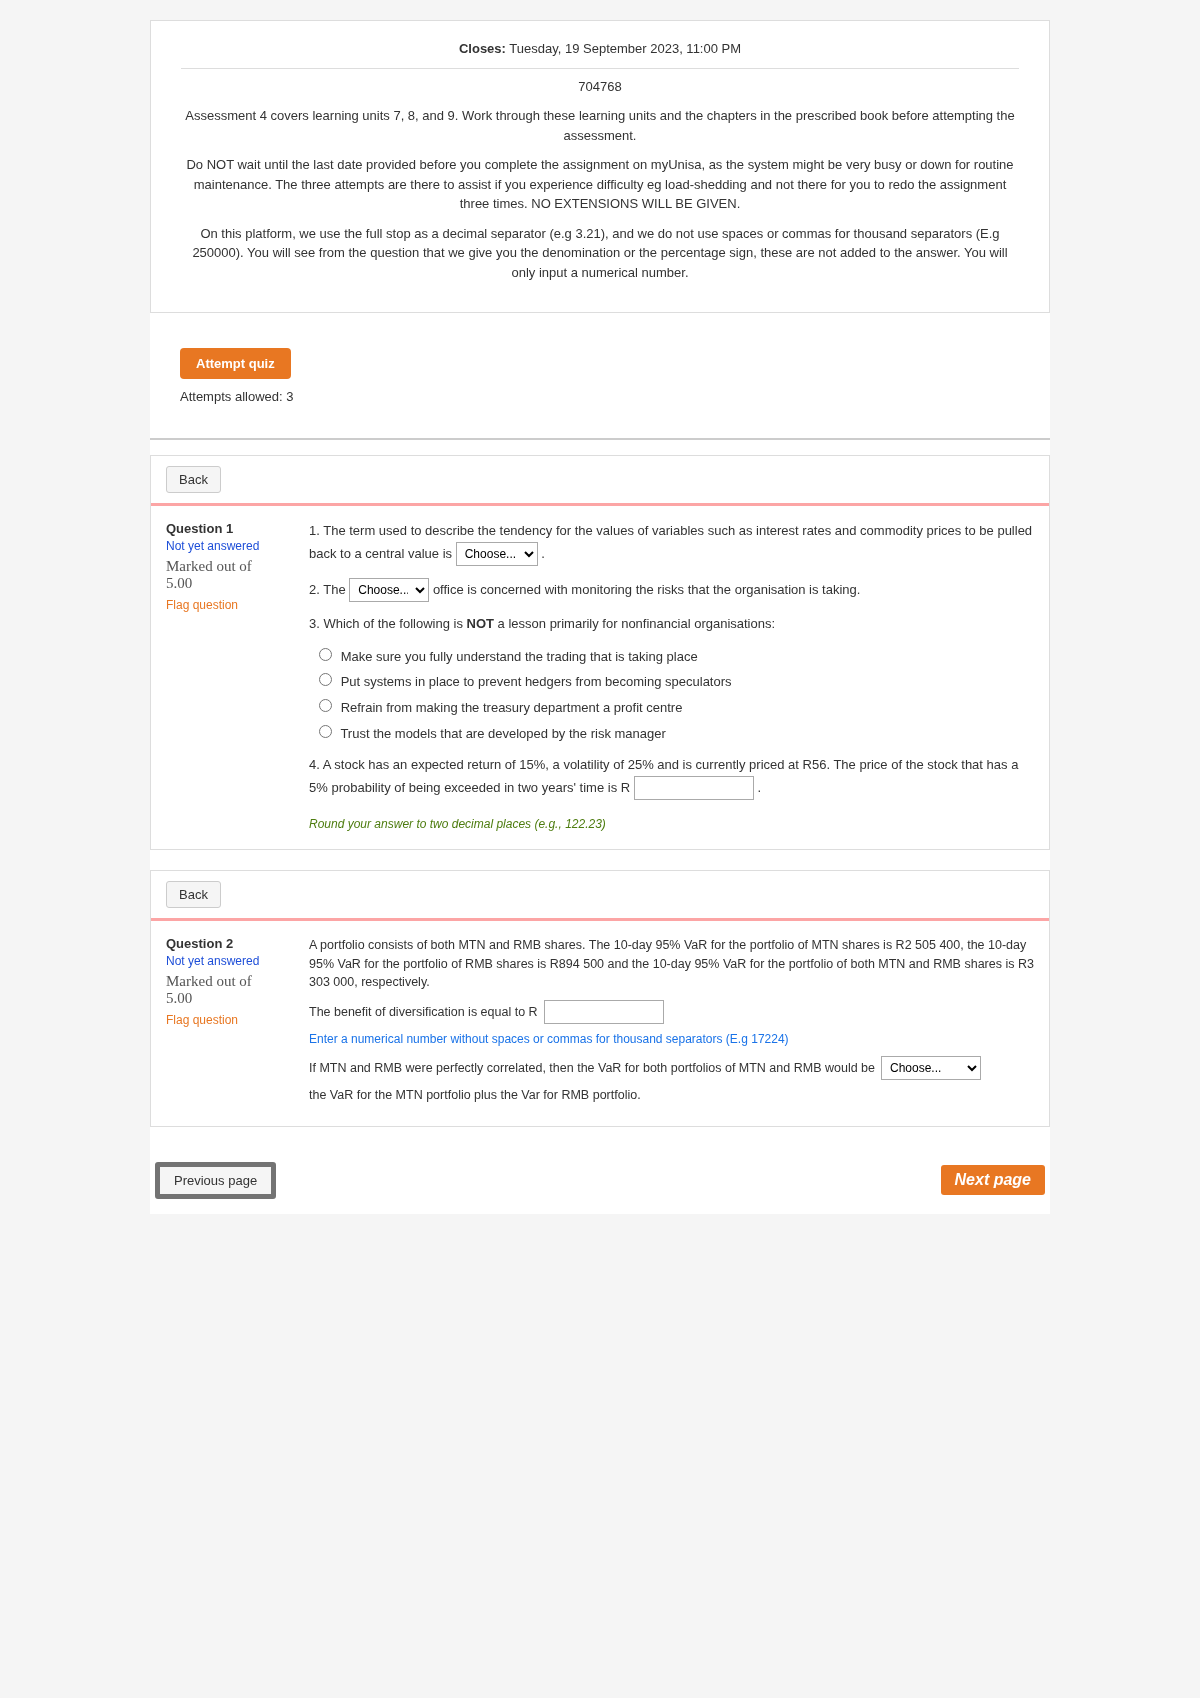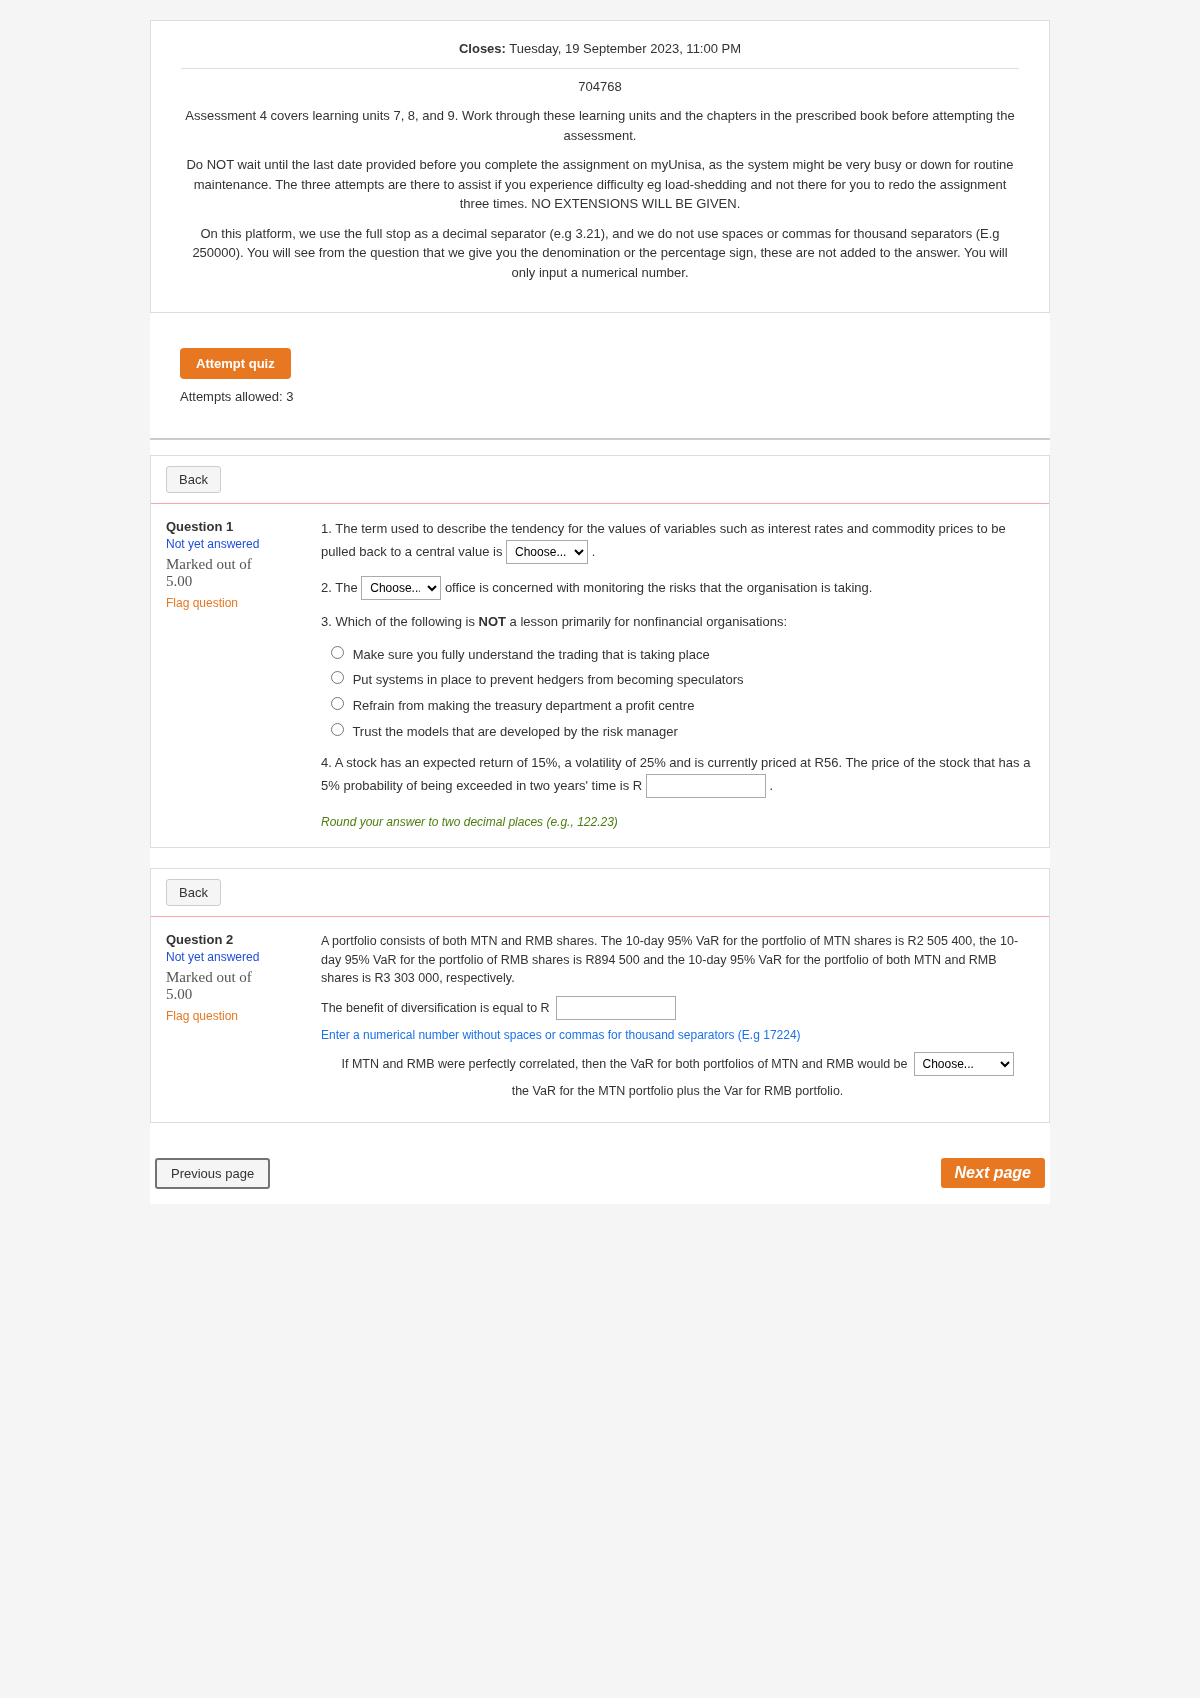--- a/index.html
+++ b/index.html
@@ -76,36 +76,36 @@
 
     
     .quiz-card {
       background: #fff;
       border: 1px solid #ddd;
       margin-bottom: 20px;
       padding: 0;
     }
     .quiz-card .back-bar {
       padding: 10px 15px;
-      border-bottom: 1px solid #fca5a5;
+      border-bottom: 3px solid #fca5a5;
     }
     .btn-back {
       background: #f5f5f5;
       border: 1px solid #ccc;
       padding: 5px 12px;
       border-radius: 3px;
       font-size: 13px;
       cursor: pointer;
       color: #333;
     }
 
     .question-layout {
       display: flex;
       padding: 15px;
-      gap: 15px;
+      gap: 3px;
     }
     .question-sidebar {
       width: 140px;
       flex-shrink: 0;
     }
     .question-sidebar .q-title {
       font-weight: bold;
       font-size: 13px;
       margin-bottom: 3px;
     }
@@ -196,21 +196,21 @@
     
     .nav-bar {
       display: flex;
       justify-content: space-between;
       align-items: center;
       padding: 15px 5px;
       margin-top: 5px;
     }
     .btn-prev {
       background: #f5f5f5;
-      border: 2px solid #737373;
+      border: 5px solid #737373;
       padding: 6px 14px;
       border-radius: 3px;
       font-size: 13px;
       cursor: pointer;
       color: #333;
     }
     .btn-next {
       background: #e87722;
       border: none;
       padding: 6px 14px;
@@ -336,21 +336,21 @@
         </div>
         <a class="q-flag" href="#">Flag question</a>
       </div>
       <div class="question-content q2-content">
         <p>A portfolio consists of both MTN and RMB shares. The 10-day 95% VaR for the portfolio of MTN shares is R2 505 400, the 10-day 95% VaR for the portfolio of RMB shares is R894 500 and the 10-day 95% VaR for the portfolio of both MTN and RMB shares is R3 303 000, respectively.</p>
         <div class="q2-input-row">
           <span>The benefit of diversification is equal to R</span>
           <input type="text" class="inline-input" style="">
         </div>
         <p class="note">Enter a numerical number without spaces or commas for thousand separators (E.g 17224)</p>
-        <div class="q2-input-row" style="margin-top:8px;justify-content:center;">
+        <div class="q2-input-row" style="margin-top:8px;">
           <span>If MTN and RMB were perfectly correlated, then the VaR for both portfolios of MTN and RMB would be</span>
           <select class="inline-select" style="width:100px;">
             <option value="">Choose...</option>
           </select>
           <span>the VaR for the MTN portfolio plus the Var for RMB portfolio.</span>
         </div>
       </div>
     </div>
   </div>
 

